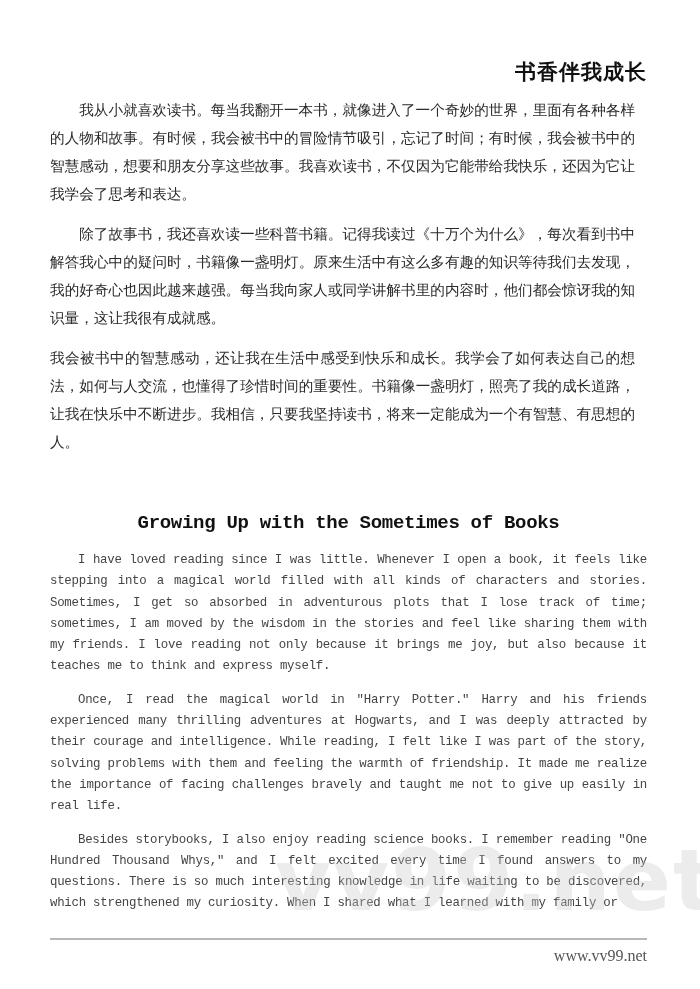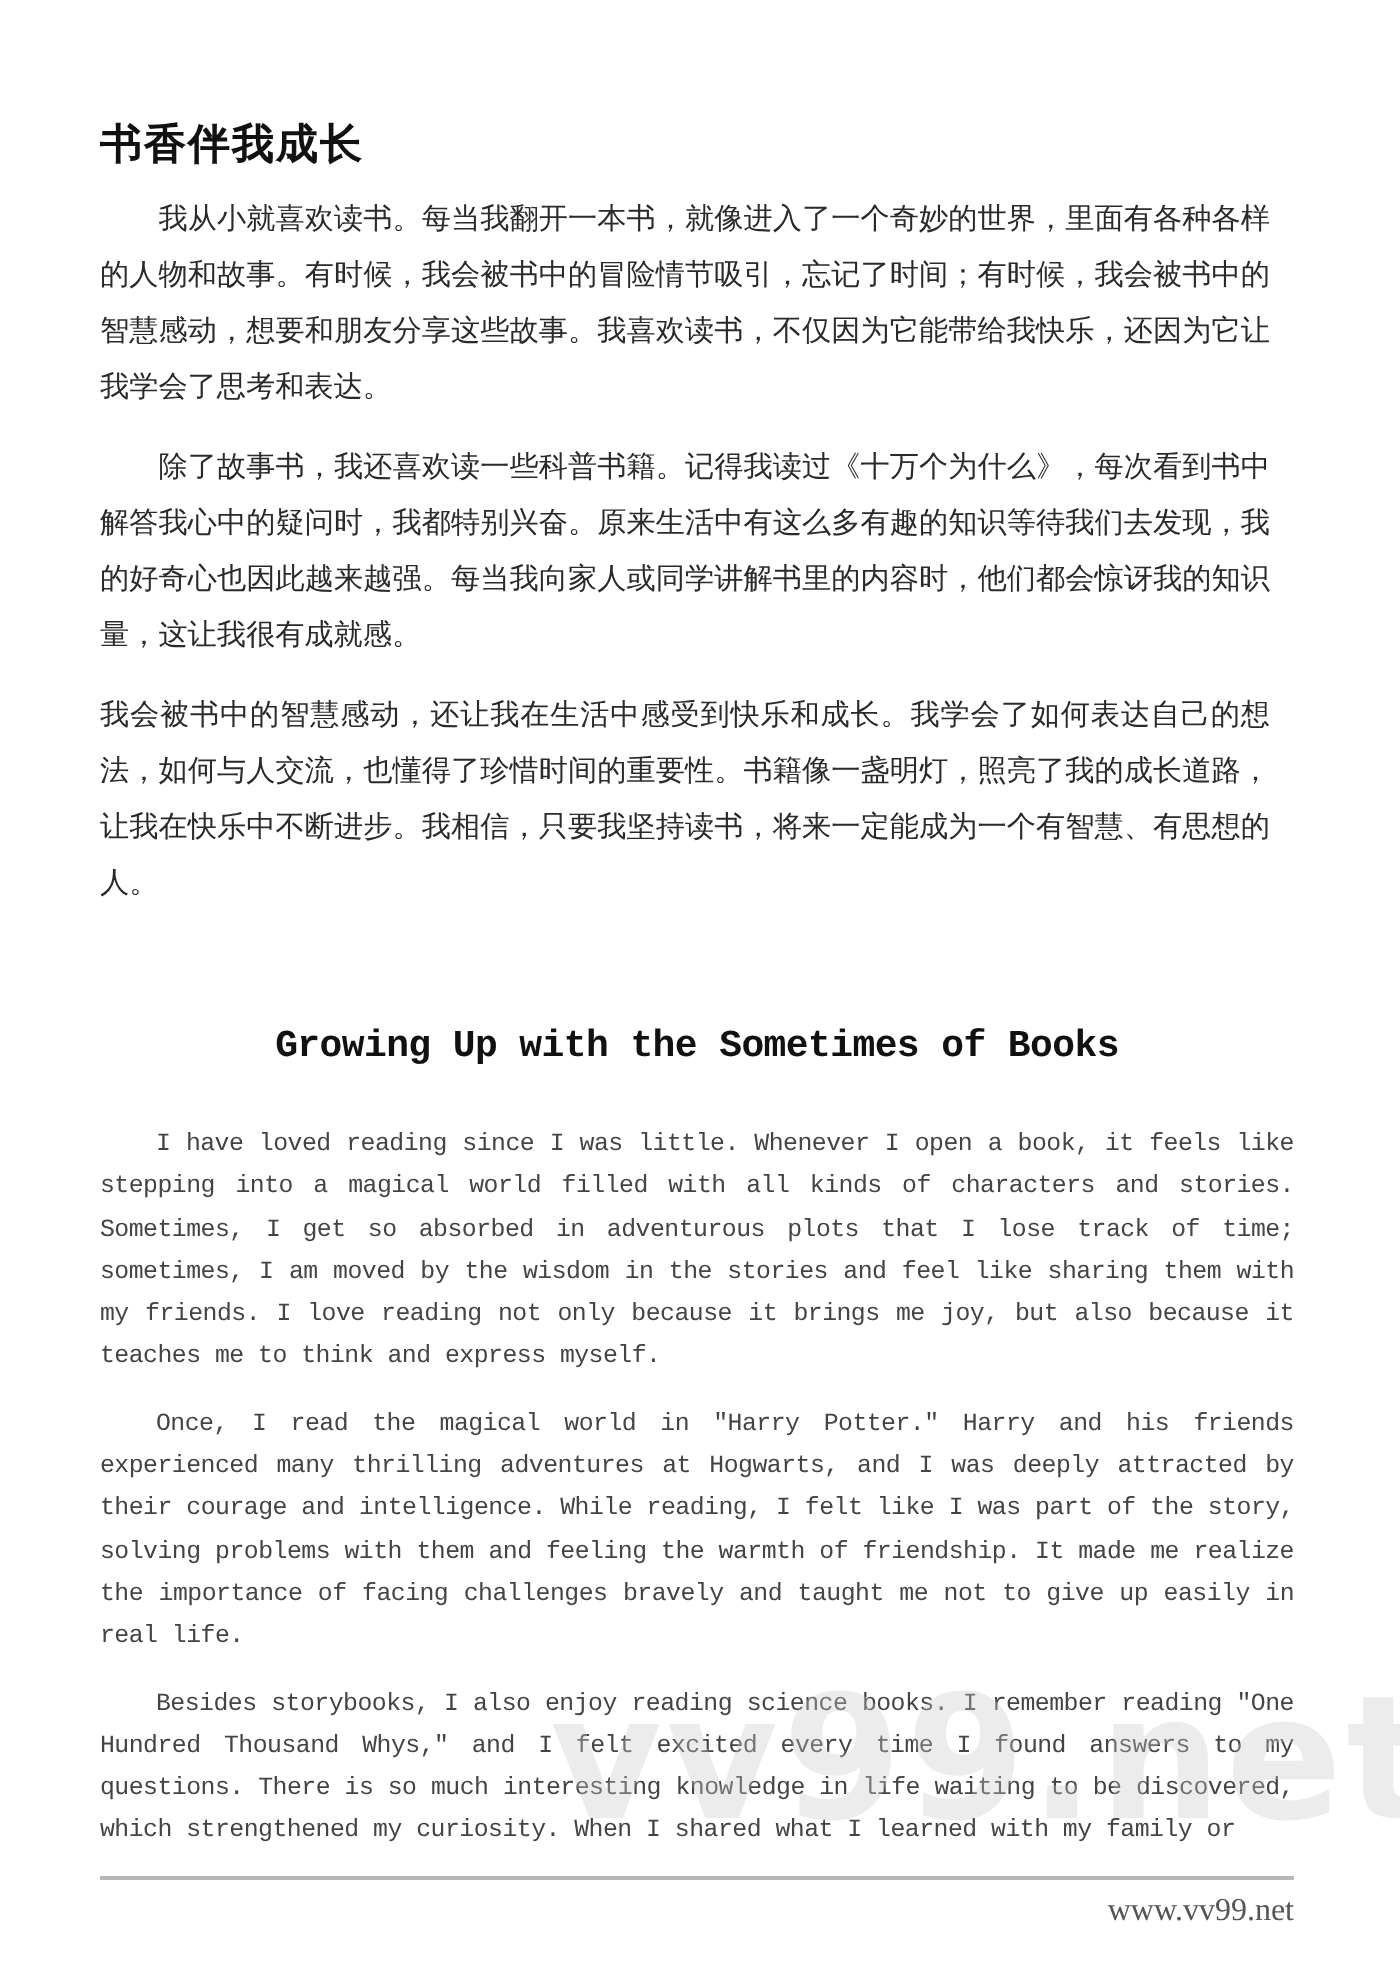--- a/index.html
+++ b/index.html
@@ -2,63 +2,63 @@
 <html><head>
 <meta charset="utf-8">
 <style>
   html, body { margin: 0; padding: 0; }
   body {
     width: 700px; height: 989px; background: #ffffff; position: relative; overflow: hidden;
     color: #222;
   }
   .page { position: absolute; left: 50px; top: 0; width: 597px; }
   .zh-title {
-    position: absolute; left: 0; width: 597px; top: 58px; text-align: left;
+    position: absolute; left: 0; width: 597px; top: 58px; text-align: right;
     font-family: "DejaVu Serif", serif; font-weight: bold; font-size: 21px; color: #111;
     letter-spacing: 1px;
   }
   .zh-body {
     position: absolute; left: 0; width: 597px; top: 96px;
     font-family: "DejaVu Serif", serif; font-size: 14.6px; line-height: 28px; color: #2a2a2a;
     text-align: justify;
   }
   .zh-body p { margin: 0 12px 12px 0; }
   .zh-body p.indent { text-indent: 2em; }
   .en-title {
     position: absolute; left: 0; width: 597px; top: 512px; text-align: center;
     font-family: "Liberation Mono", "DejaVu Sans Mono", monospace; font-weight: bold;
     font-size: 19px; color: #111; letter-spacing: -0.3px;
   }
   .en-body {
     position: absolute; left: 0; width: 597px; top: 550px;
     font-family: "Liberation Mono", "DejaVu Sans Mono", monospace; font-size: 12.4px; line-height: 21.3px;
     color: #444; text-align: justify; letter-spacing: -0.25px;
   }
-  .en-body p { margin: 12px 0 12px 0; text-indent: 28px; font-family: Liberation Mono, monospace; }
+  .en-body p { margin: 0 0 12px 0; text-indent: 28px; font-family: Liberation Mono, monospace; }
   .watermark {
     position: absolute; left: 275px; top: 830px;
     font-family: "DejaVu Sans", sans-serif; font-weight: bold; font-size: 86px;
     color: rgba(200,200,200,0.35); letter-spacing: 2px; pointer-events: none;
   }
   .footer-rule {
     position: absolute; left: 50px; width: 597px; top: 938px; height: 2px; background: #b8b8b8;
   }
   .footer-url {
     position: absolute; right: 53px; top: 947px;
     font-family: "Liberation Serif", serif; font-size: 16px; color: #555;
   }
 </style>
 </head>
 <body>
 
 <div class="page">
   <div class="zh-title">书香伴我成长</div>
   <div class="zh-body">
     <p class="indent">我从小就喜欢读书。每当我翻开一本书，就像进入了一个奇妙的世界，里面有各种各样的人物和故事。有时候，我会被书中的冒险情节吸引，忘记了时间；有时候，我会被书中的智慧感动，想要和朋友分享这些故事。我喜欢读书，不仅因为它能带给我快乐，还因为它让我学会了思考和表达。</p>
-    <p class="indent">除了故事书，我还喜欢读一些科普书籍。记得我读过《十万个为什么》，每次看到书中解答我心中的疑问时，我都特别兴奋。原来生活中有这么多有趣的知识等待我们去发现，我的好奇心也因此越来越强。每当我向家人或同学讲解书里的内容时，他们都会惊讶我的知识量，这让我很有成就感。</p>
+    <p class="indent">除了故事书，我还喜欢读一些科普书籍。记得我读过《十万个为什么》，每次看到书中解答我心中的疑问时，书籍像一盏明灯。原来生活中有这么多有趣的知识等待我们去发现，我的好奇心也因此越来越强。每当我向家人或同学讲解书里的内容时，他们都会惊讶我的知识量，这让我很有成就感。</p>
     <p>我会被书中的智慧感动，还让我在生活中感受到快乐和成长。我学会了如何表达自己的想法，如何与人交流，也懂得了珍惜时间的重要性。书籍像一盏明灯，照亮了我的成长道路，让我在快乐中不断进步。我相信，只要我坚持读书，将来一定能成为一个有智慧、有思想的人。</p>
   </div>
 
   <div class="en-title">Growing Up with the Sometimes of Books</div>
   <div class="en-body">
     <p>I have loved reading since I was little. Whenever I open a book, it feels like stepping into a magical world filled with all kinds of characters and stories. Sometimes, I get so absorbed in adventurous plots that I lose track of time; sometimes, I am moved by the wisdom in the stories and feel like sharing them with my friends. I love reading not only because it brings me joy, but also because it teaches me to think and express myself.</p>
     <p>Once, I read the magical world in "Harry Potter." Harry and his friends experienced many thrilling adventures at Hogwarts, and I was deeply attracted by their courage and intelligence. While reading, I felt like I was part of the story, solving problems with them and feeling the warmth of friendship. It made me realize the importance of facing challenges bravely and taught me not to give up easily in real life.</p>
     <p>Besides storybooks, I also enjoy reading science books. I remember reading "One Hundred Thousand Whys," and I felt excited every time I found answers to my questions. There is so much interesting knowledge in life waiting to be discovered, which strengthened my curiosity. When I shared what I learned with my family or</p>
   </div>
 </div>

